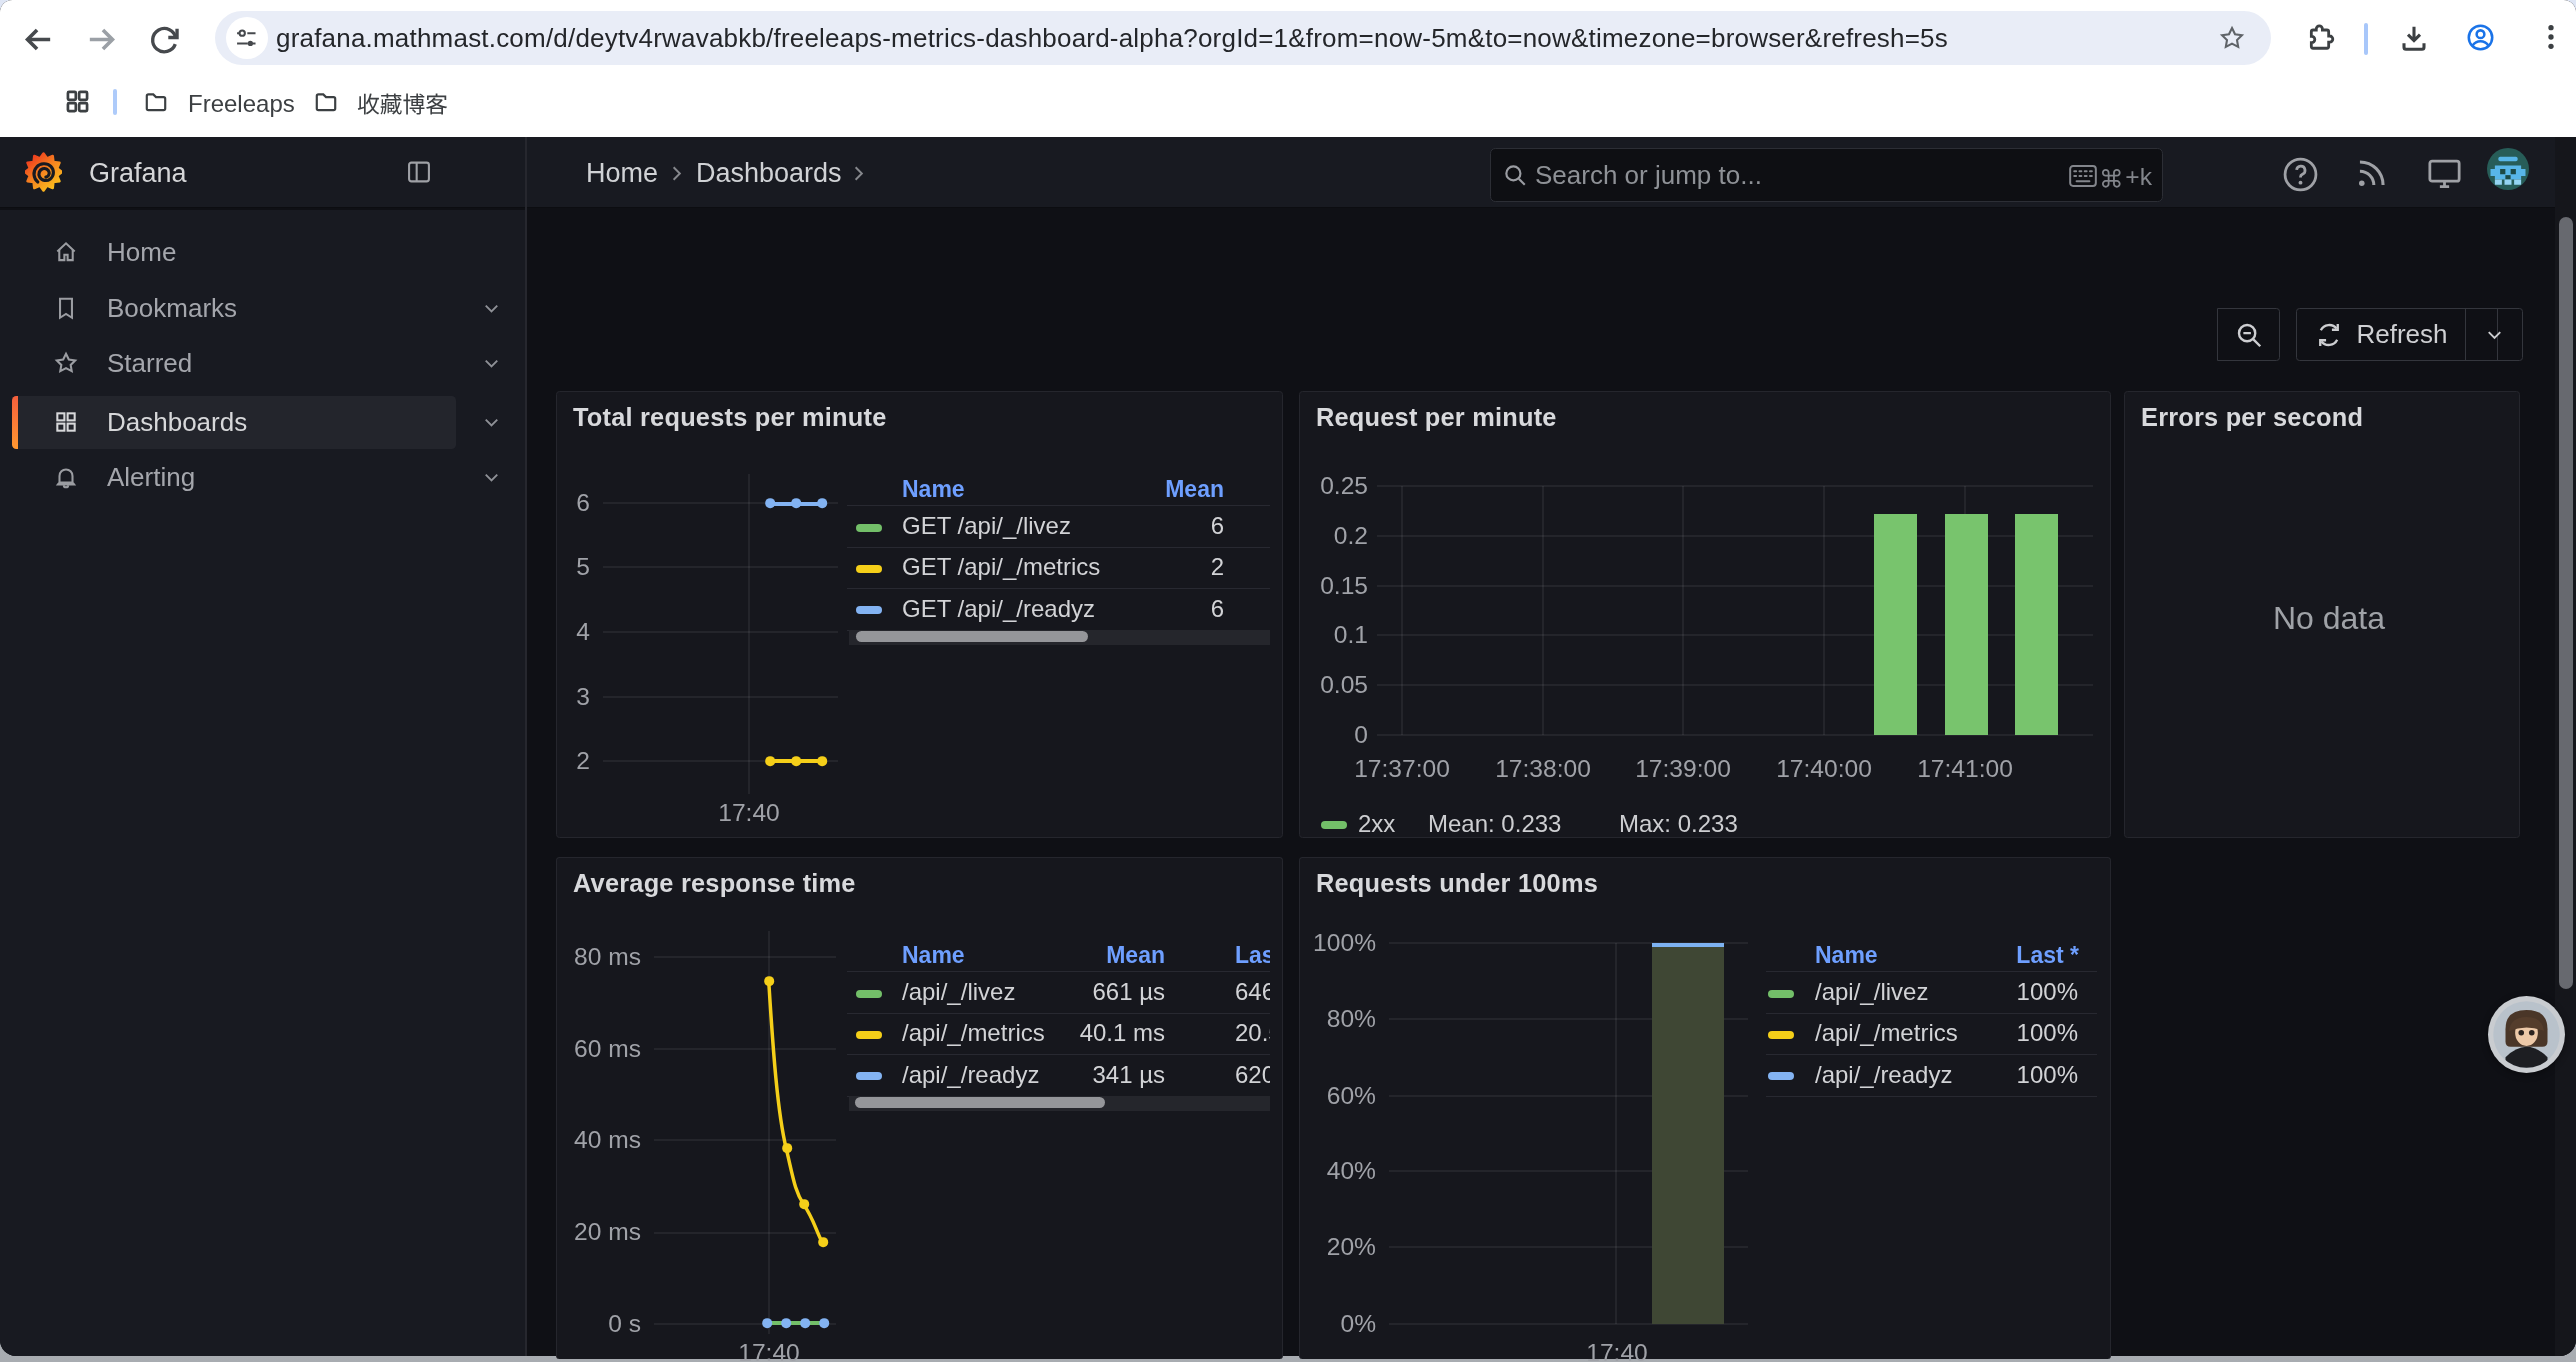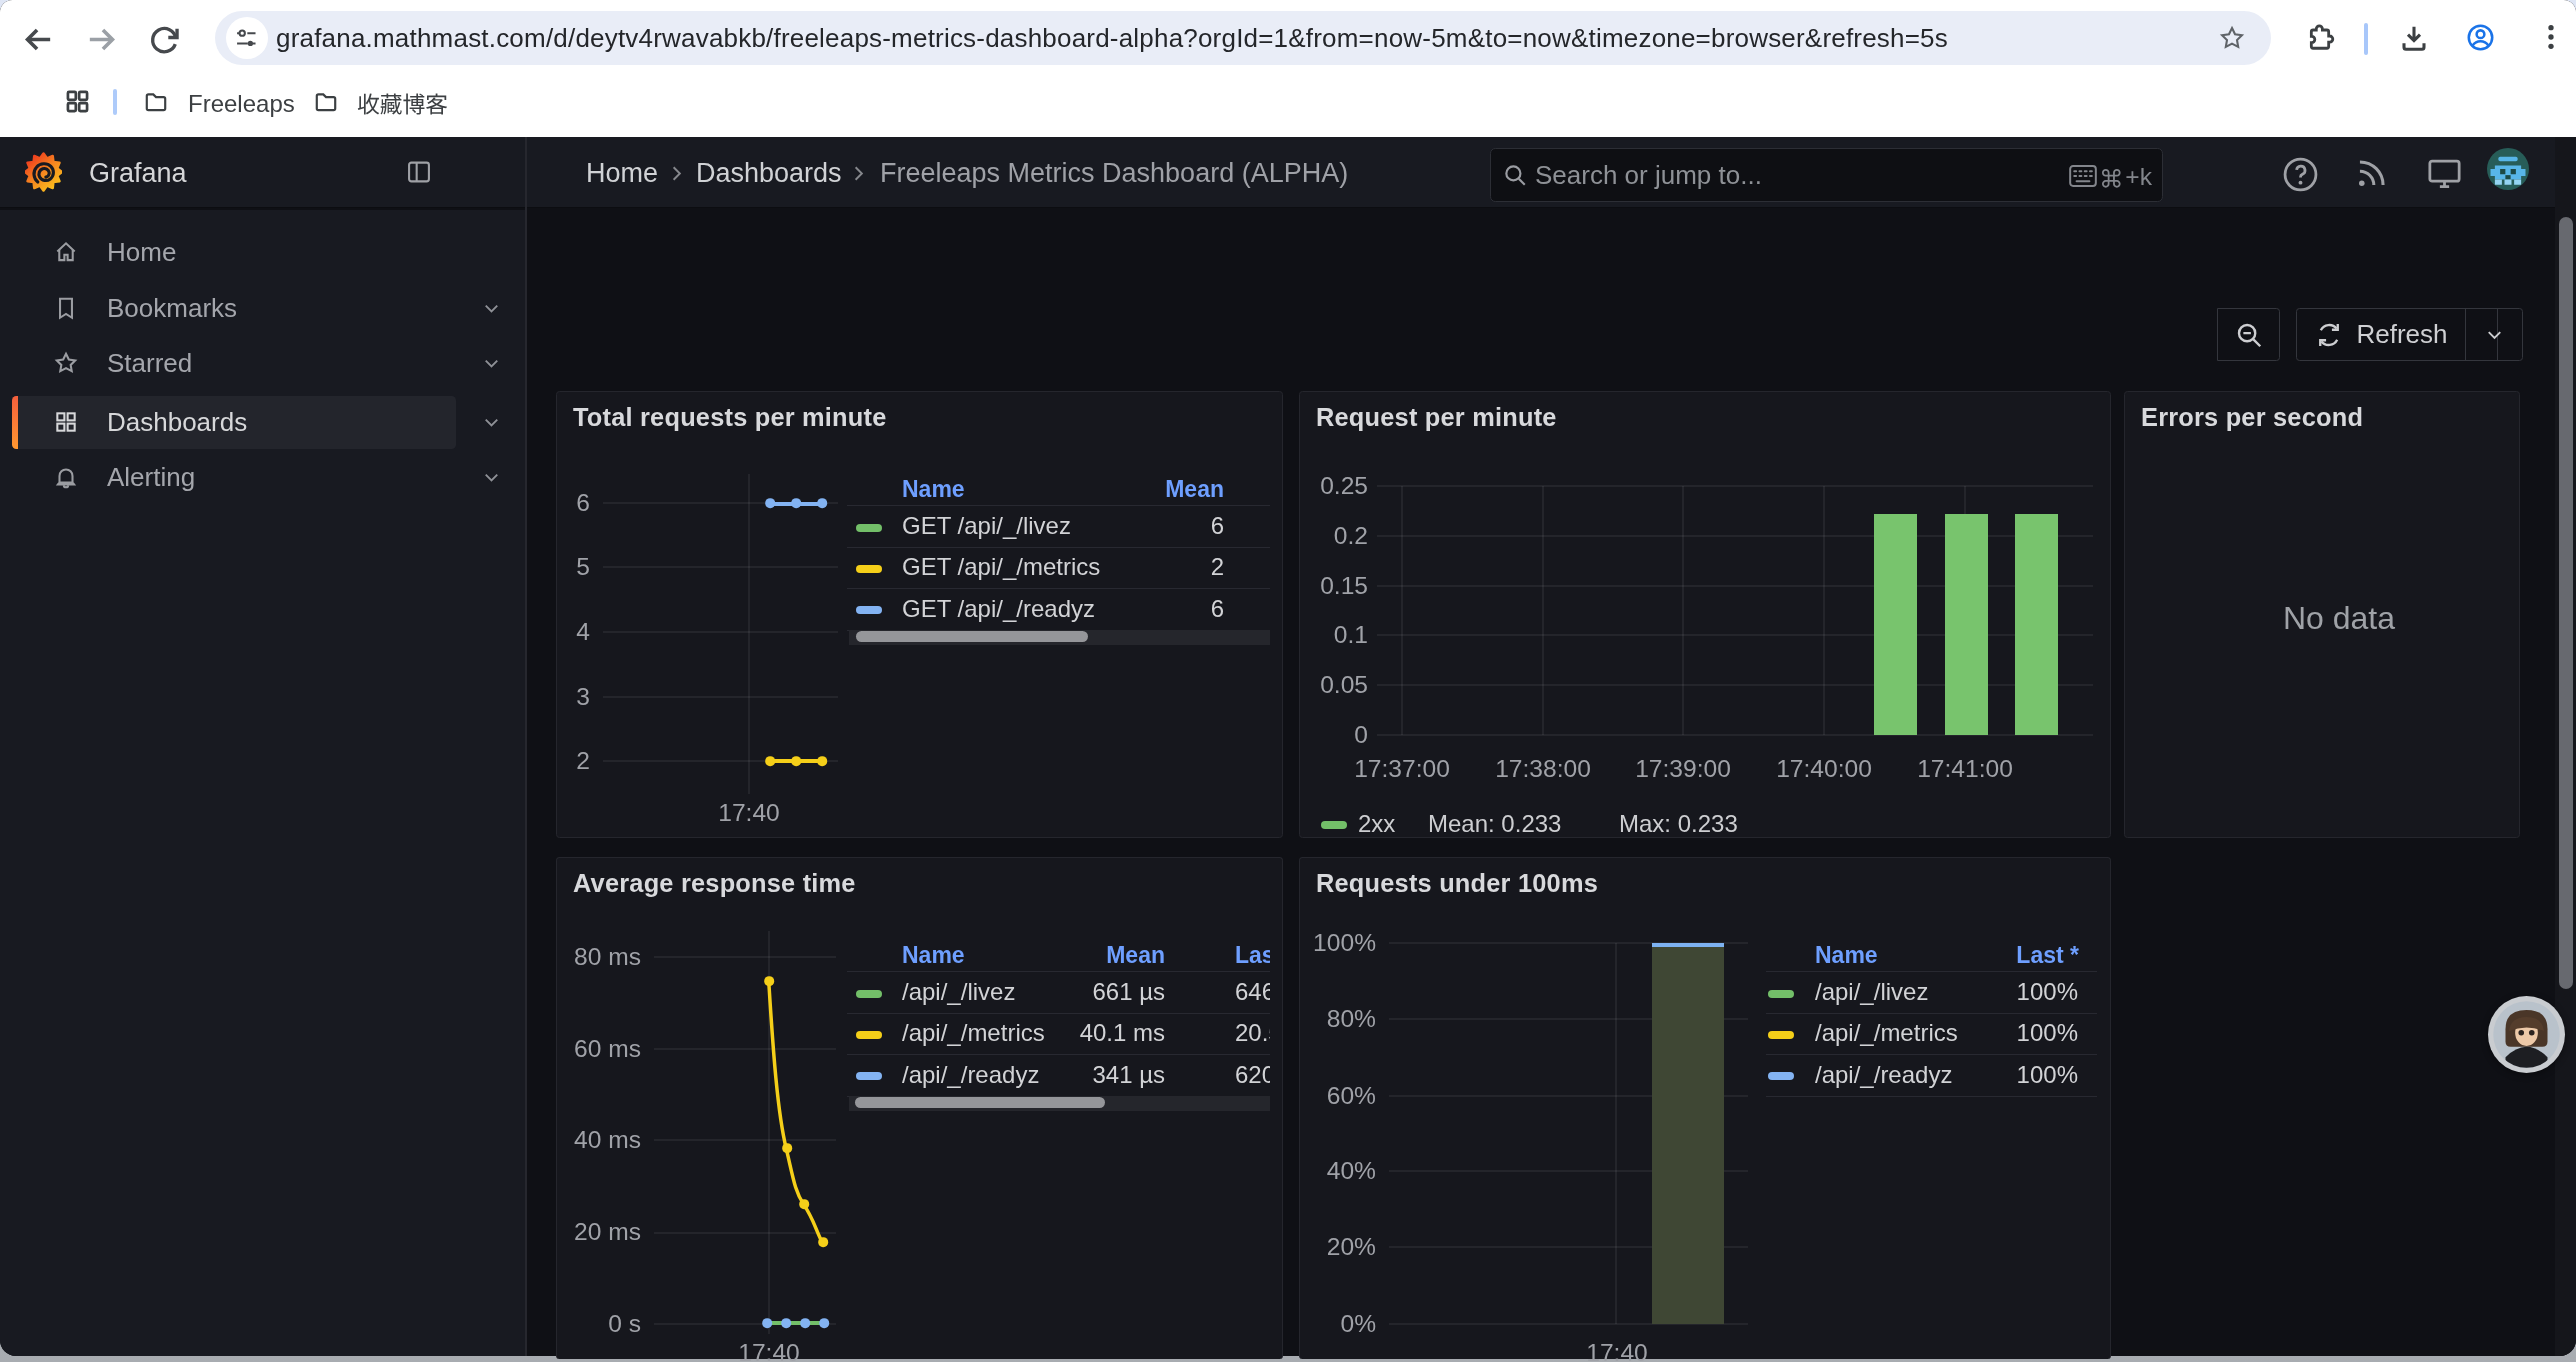--- a/index.html
+++ b/index.html
@@ -146,21 +146,20 @@
       </svg>
 
     <div class="abs" style="left:586px;top:21px;font-size:27px;color:#d0d2d5">Home</div>
     <svg class="abs" style="left:665px;top:24.6px" width="23" height="23" viewBox="0 0 24 24" fill="none" stroke="#86888d" stroke-width="2">
         <path d="M9 5.5l6.5 6.5L9 18.5"></path>
       </svg>
     <div class="abs" style="left:696px;top:21px;font-size:27px;color:#d0d2d5">Dashboards</div>
     <svg class="abs" style="left:847px;top:24.6px" width="23" height="23" viewBox="0 0 24 24" fill="none" stroke="#86888d" stroke-width="2">
         <path d="M9 5.5l6.5 6.5L9 18.5"></path>
       </svg>
-    <div class="abs" style="left:880px;top:21px;font-size:27px;color:#9fa1a7">Freeleaps Metrics Dashboard (ALPHA)</div>
 
     <div class="abs" style="left:1490px;top:10.5px;width:673px;height:54px;background:#0e0f13;border:1.8px solid #2c2e35;border-radius:5.3px">
       <svg class="abs" style="left:11.4px;top:13px" width="26" height="26" viewBox="0 0 24 24" fill="none" stroke="#9a9ca2" stroke-width="2">
           <circle cx="10.5" cy="10.5" r="6.5"></circle>
           <path d="M15.5 15.5L21 21"></path>
         </svg>
       <div class="abs" style="left:44px;top:11.4px;font-size:26px;color:#8e9196">Search or jump to...</div>
       <svg class="abs" style="left:578px;top:15px" width="28" height="24" viewBox="0 0 24 20" fill="none" stroke="#83868c" stroke-width="1.7">
           <rect x="1" y="1.5" width="22" height="17" rx="2.5"></rect>
           <path d="M4.5 6h1.6M9 6h1.6M13.5 6h1.6M18 6h1.6M4.5 10h1.6M9 10h1.6M13.5 10h1.6M18 10h1.6M6.5 14.5h11" stroke-linecap="round" stroke-dasharray="none"></path>
@@ -374,21 +373,21 @@
     <div class="abs" style="left:574px;top:122px;width:43px;height:221px;background:#78c46d"></div>
     <div class="abs" style="left:645px;top:122px;width:43px;height:221px;background:#78c46d"></div>
     <div class="abs" style="left:715px;top:122px;width:43px;height:221px;background:#78c46d"></div>
     <div class="pill g" style="left:21px;top:429px"></div>
     <div class="lname" style="left:58px;top:418px;color:#cdced1">2xx</div>
     <div class="lname" style="left:128px;top:418px;color:#cdced1">Mean: 0.233</div>
     <div class="lname" style="left:319px;top:418px;color:#cdced1">Max: 0.233</div>
   </div>
 <div class="panel" style="left:2124px;top:391px;width:396px;height:447px">
     <div class="ptitle">Errors per second</div>
-    <div class="abs" style="left:16px;top:208px;width:396px;text-align:center;font-size:32px;color:#9fa2a7">No data</div>
+    <div class="abs" style="left:6px;top:208px;width:396px;text-align:center;font-size:32px;color:#9fa2a7">No data</div>
   </div>
 <div class="panel" style="left:556px;top:857px;width:727px;height:502px;border-bottom:none">
     <div class="ptitle">Average response time</div>
     <div class="hgrid" style="left:97px;top:98px;width:182px"></div>
     <div class="ylab" style="left:0;width:84px;top:99px">80 ms</div>
     <div class="hgrid" style="left:97px;top:190px;width:182px"></div>
     <div class="ylab" style="left:0;width:84px;top:191px">60 ms</div>
     <div class="hgrid" style="left:97px;top:281px;width:182px"></div>
     <div class="ylab" style="left:0;width:84px;top:282px">40 ms</div>
     <div class="hgrid" style="left:97px;top:374px;width:182px"></div>

